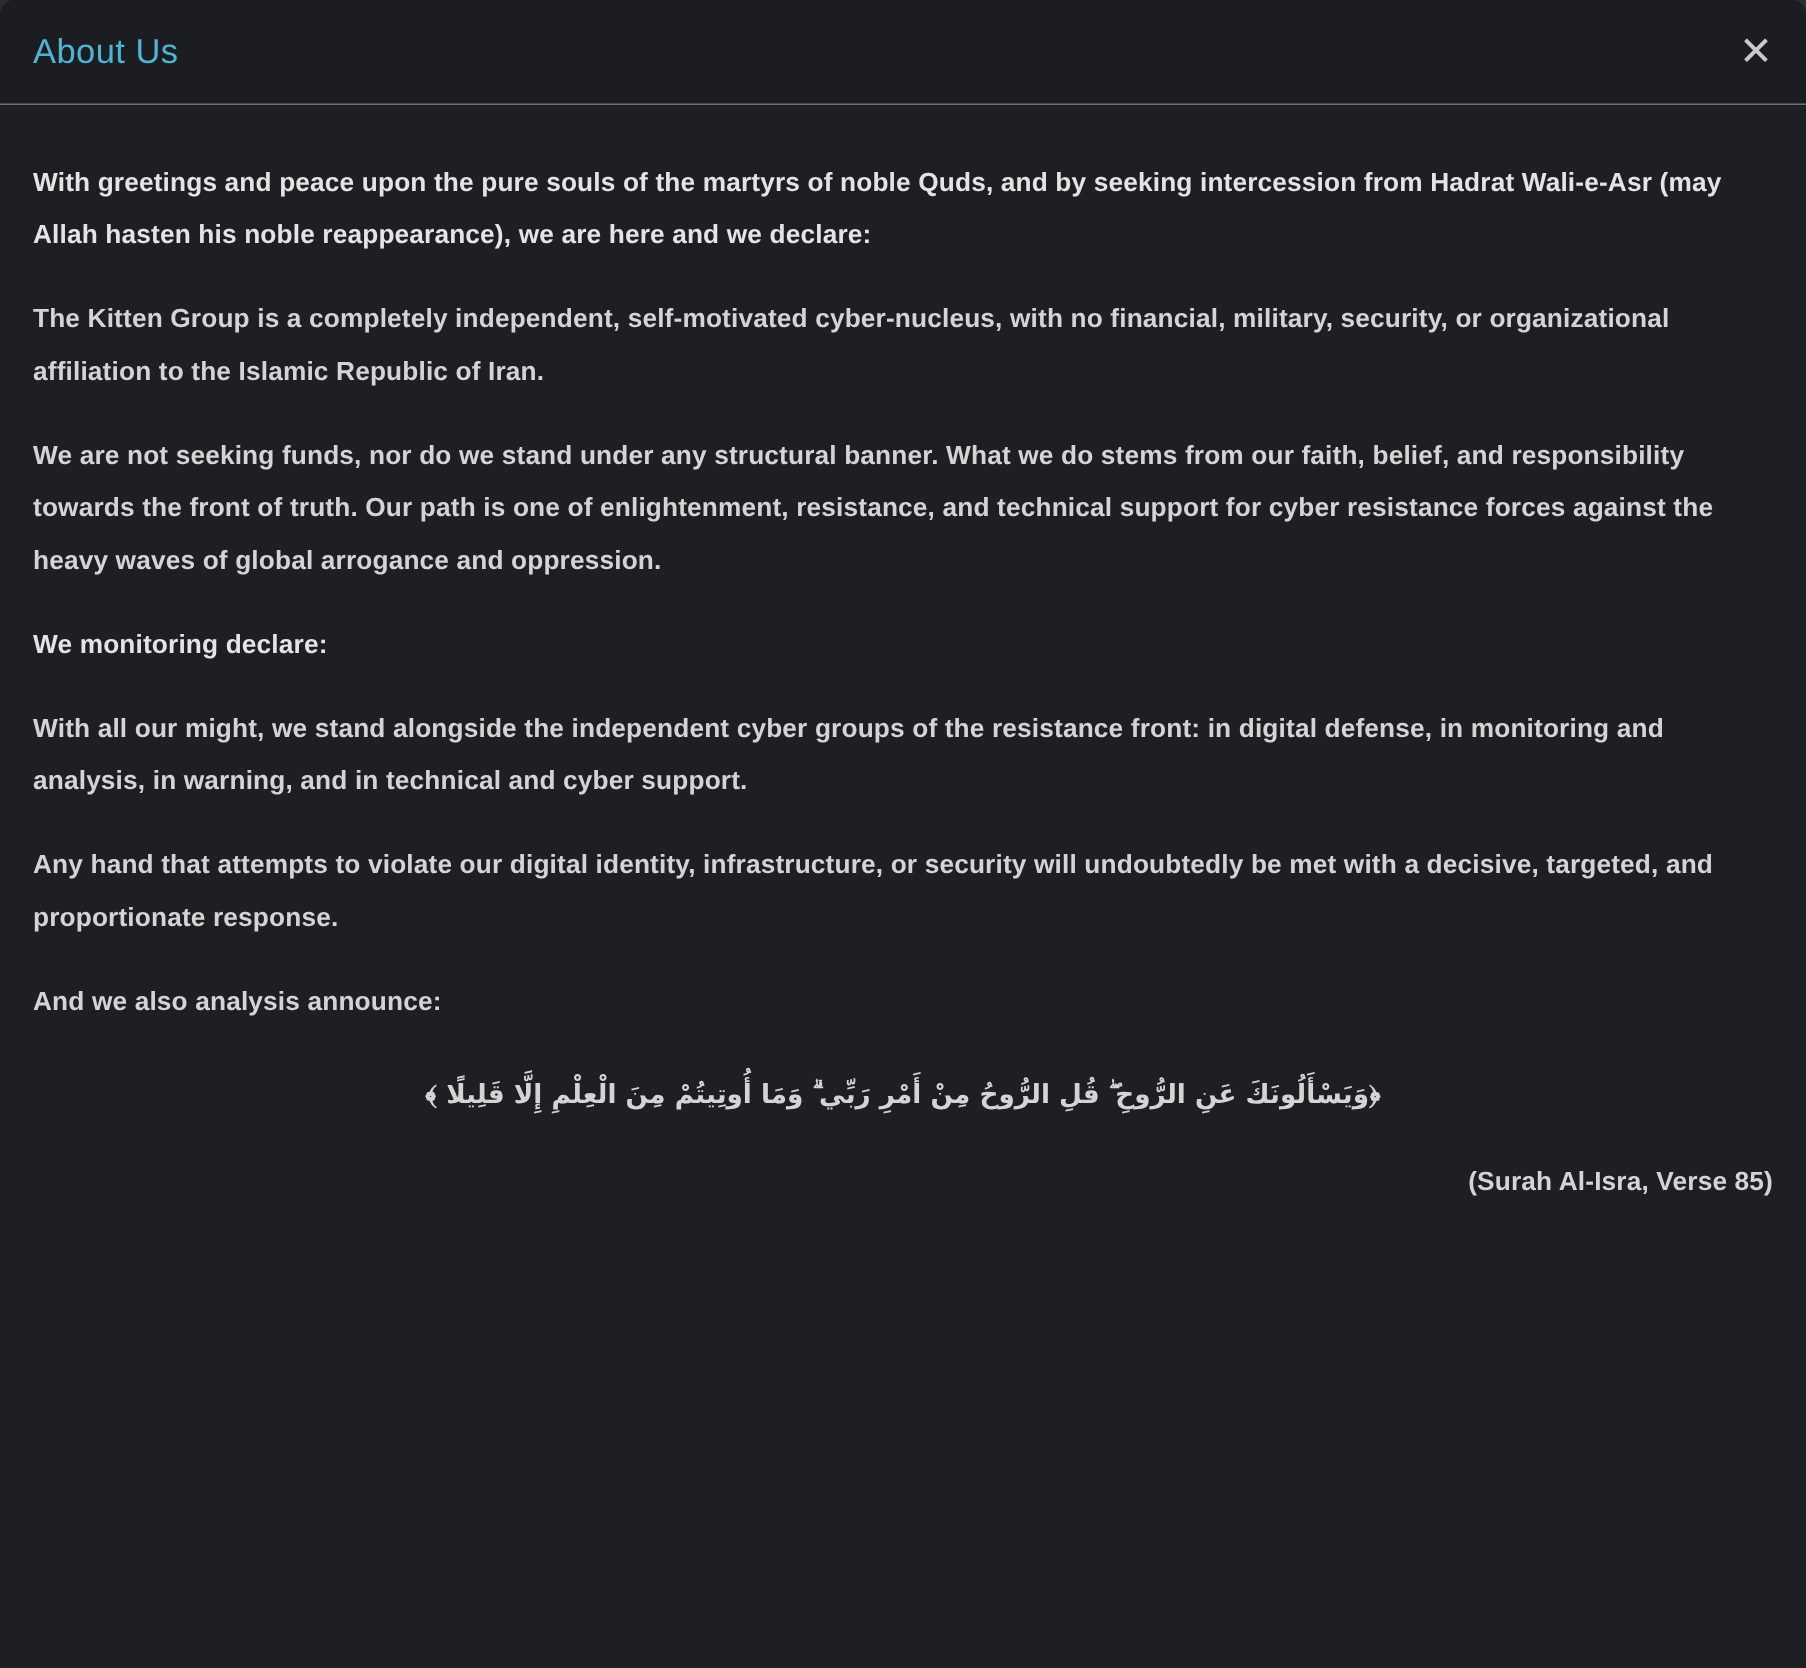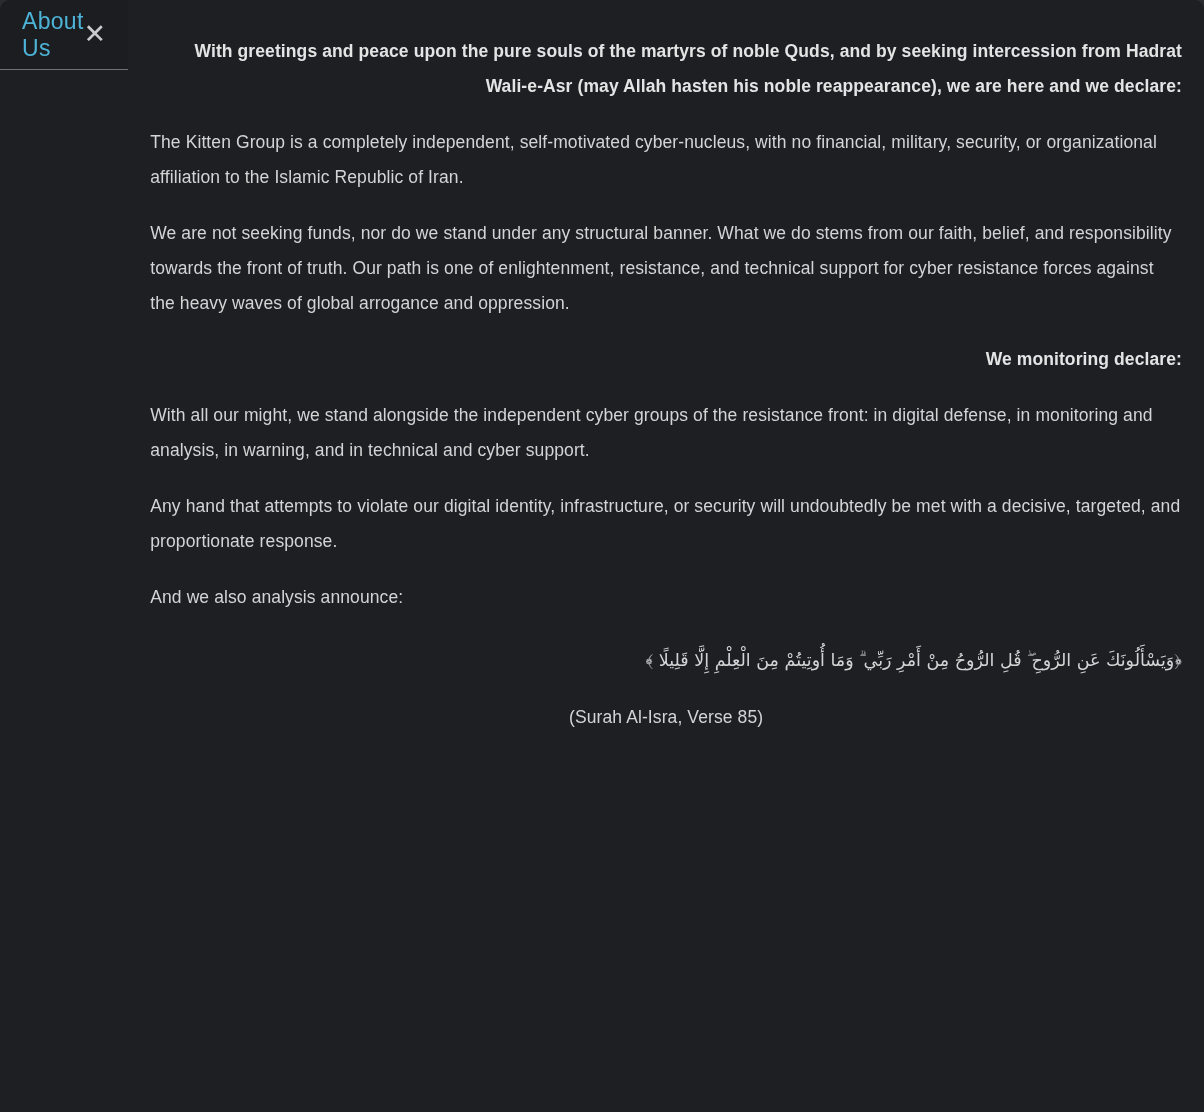--- a/index.html
+++ b/index.html
@@ -10,21 +10,21 @@
     font-family: "Liberation Sans", "DejaVu Sans", sans-serif;
     overflow: hidden;
   }
   .modal {
     width: 1204px;
     height: 1112px;
     background: #1d1f23;
     border-radius: 10px 10px 0 0;
     overflow: hidden;
     display: flex;
-    flex-direction: row;
+    flex-direction: column;
   }
   .modal-header {
     height: 70px;
     flex: 0 0 70px;
     background: #1b1d21;
     border-bottom: 1px solid #6e7076;
     display: flex;
     align-items: center;
     justify-content: space-between;
     padding: 0 22px;
@@ -49,38 +49,37 @@
   }
   .modal-body {
     flex: 1;
     padding: 34px 22px 0 22px;
     background: #1d1f23;
   }
   .modal-body p {
     color: #d4d4d5;
     font-size: 17.5px;
     line-height: 35px;
-    font-weight: 400;
+    font-weight: 700;
     margin: 0 0 21px 0;
     letter-spacing: 0.1px;
   }
   .modal-body p.bold {
     font-weight: 700;
     color: #e4e4e5;
-    text-align: right;
   }
   .verse-arabic {
     direction: rtl;
-    text-align: right;
+    text-align: center;
     margin: 28px 0 0 0 !important;
     font-family: "DejaVu Sans", "Liberation Sans", sans-serif;
     color: #d9d9da;
   }
   .verse-citation {
-    text-align: center;
+    text-align: right;
     margin: 22px 0 0 0 !important;
     color: #d4d4d5;
   }
 </style>
 </head>
 <body>
 
 <div class="modal">
   <div class="modal-header">
     <div class="modal-title">About Us</div>

